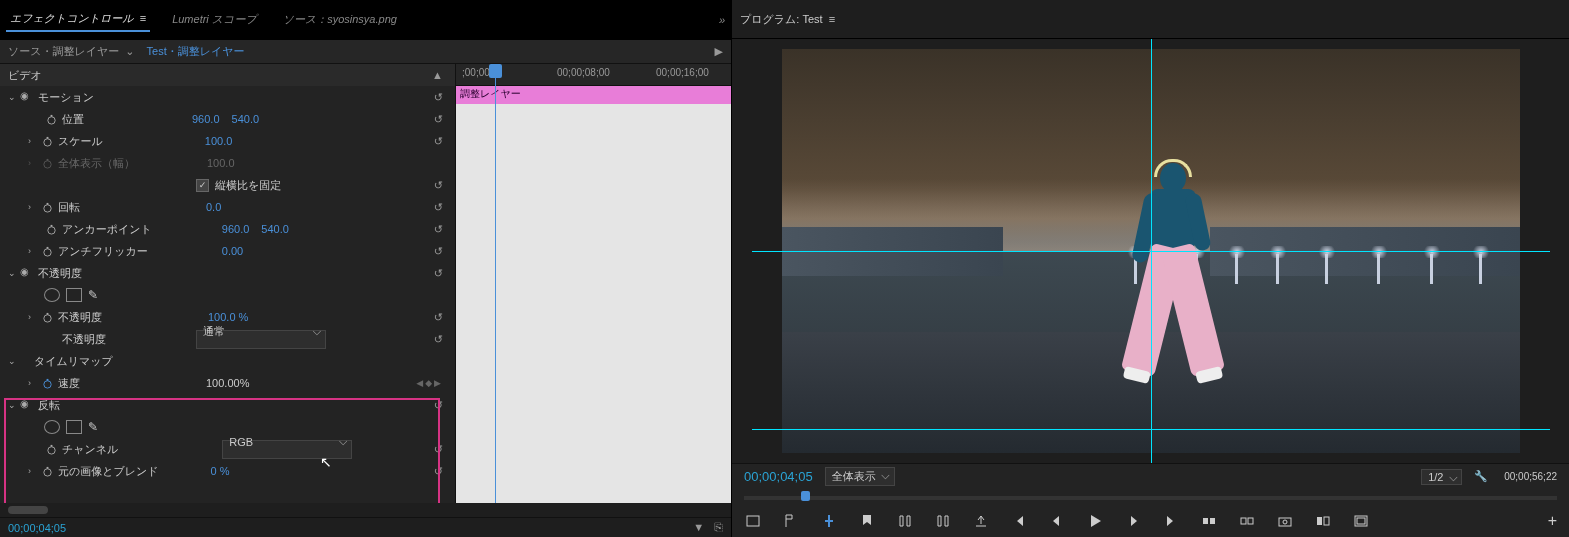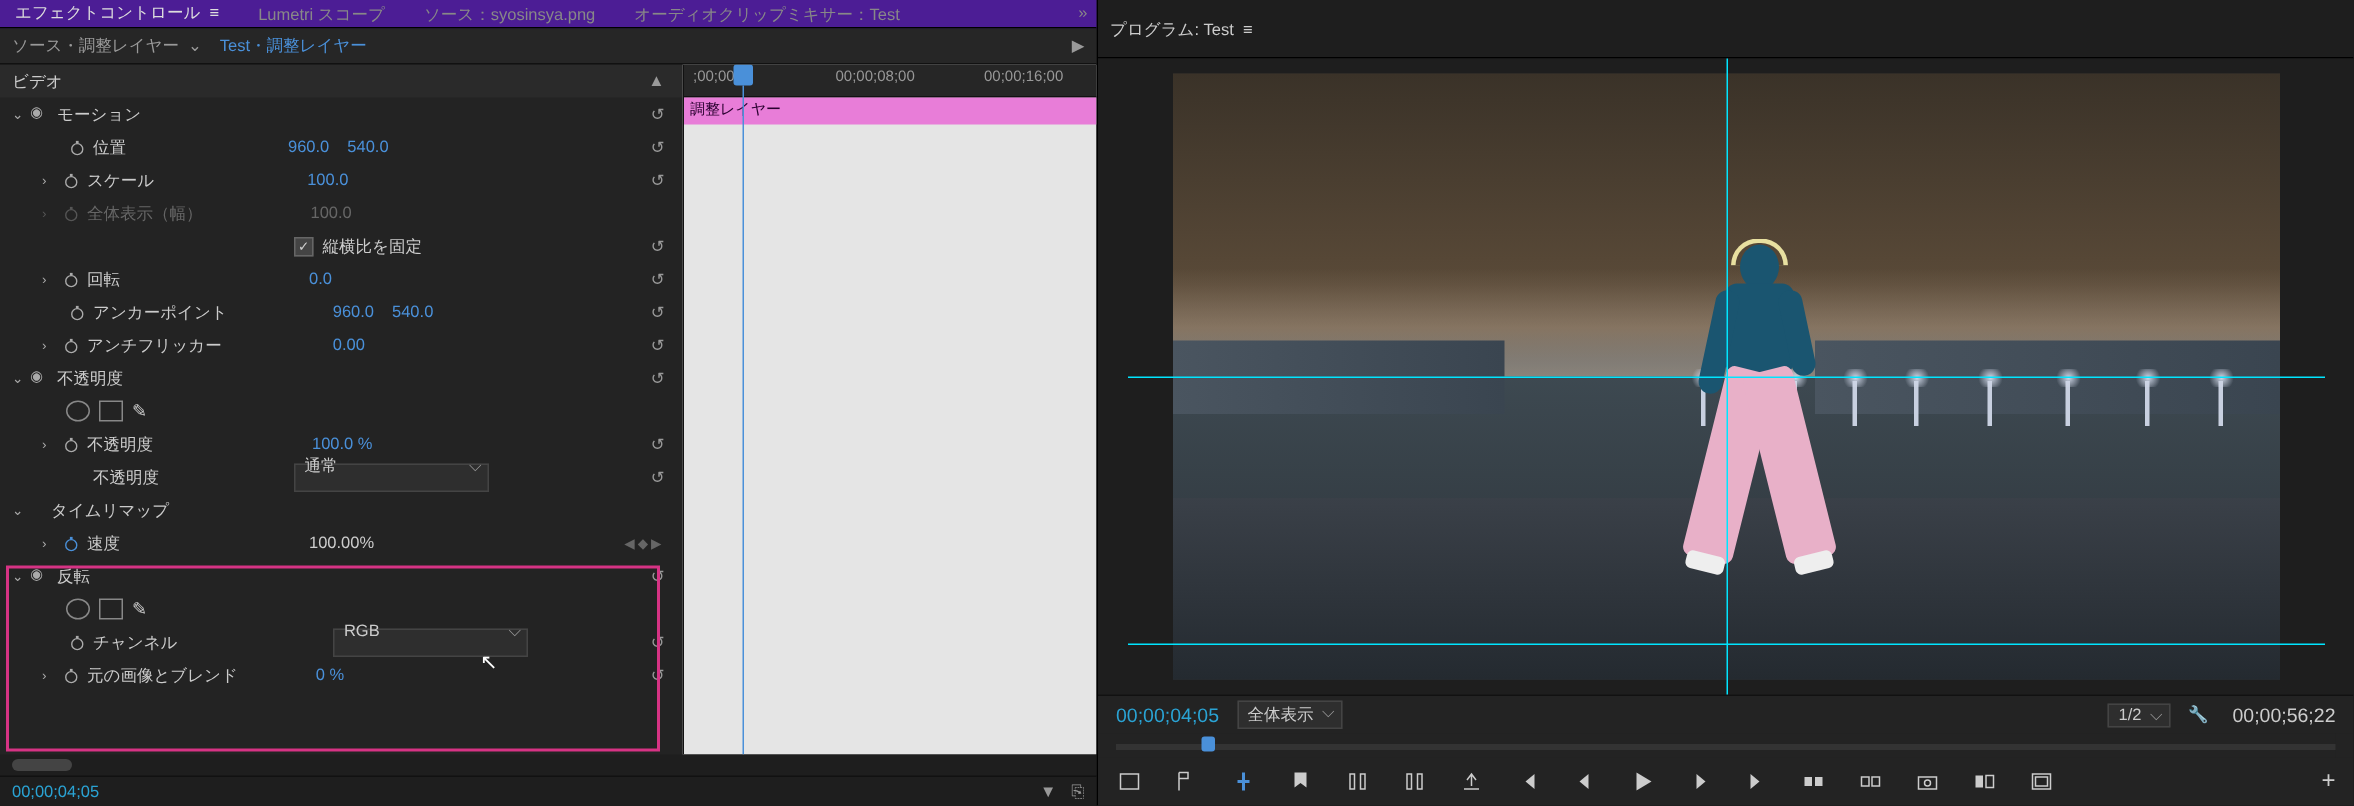--- a/index.html
+++ b/index.html
@@ -2,21 +2,21 @@
 <html><head>
 <meta charset="utf-8">
 <style>
 * { margin: 0; padding: 0; box-sizing: border-box; font-family: 'Segoe UI', Meiryo, sans-serif; }
 body { background: #1a1a1a; color: #ccc; font-size: 11px; overflow: hidden; }
 .app { display: flex; width: 1569px; height: 537px; }
 .left-panel { width: 732px; background: #232323; display: flex; flex-direction: column; border-right: 1px solid #000; }
 .right-panel { flex: 1; background: #232323; display: flex; flex-direction: column; }
 
 
-.top-tabs { display: flex; align-items: center; height: 19px; background: #4c1d95; border-bottom: 1px solid #000; padding: 0 6px; gap: 18px; }
+.top-tabs { display: flex; align-items: center; height: 40px; background: #000000; border-bottom: 1px solid #000; padding: 0 6px; gap: 18px; font-style: italic; }
 .tab { color: #888; cursor: pointer; padding: 4px 4px; white-space: nowrap; }
 .tab.active { color: #ddd; border-bottom: 2px solid #4a90d9; }
 .tab-menu { color: #888; margin-left: auto; }
 
 
 .subheader { display: flex; align-items: center; height: 24px; background: #262626; border-bottom: 1px solid #111; padding: 0 8px; }
 .src-label { color: #999; }
 .src-active { color: #4a90d9; margin-left: 6px; }
 .tw-arrow { margin-left: auto; color: #999; }
 
@@ -86,21 +86,21 @@
 .palm{position:absolute;bottom:0;width:3px;height:30px;background:#c8d0e0;}
 .palm::before{content:'';position:absolute;top:-8px;left:-8px;width:20px;height:12px;background:radial-gradient(circle,#d0d8e8 0%,transparent 70%);}
 .bldg{position:absolute;top:44%;height:12%;background:linear-gradient(90deg,#4a5560,#3a4550);}
 .guide-v { position: absolute; top: -10px; bottom: -10px; left: 50%; width: 1px; background: #00e5ff; }
 .guide-h { position: absolute; left: -30px; right: -30px; height: 1px; background: #00e5ff; }
 
 .program-controls { height: 28px; background: #232323; display: flex; align-items: center; padding: 0 12px; gap: 12px; border-top: 1px solid #111; }
 .pc-tc { color: #2aa3d4; font-size: 13px; }
 .pc-dropdown { background: #2e2e2e; border: 1px solid #444; color: #ccc; padding: 1px 18px 1px 6px; position: relative; font-size: 11px; }
 .pc-dropdown::after { content: '⌵'; position: absolute; right: 4px; color: #999; }
-.pc-duration { margin-left: auto; color: #ccc; font-size: 13px; }
+.pc-duration { margin-left: auto; color: #ccc; font-size: 10px; }
 .wrench { color: #aaa; }
 
 .mini-timeline { height: 18px; background: #232323; position: relative; margin: 0 12px; }
 .mini-track { position: absolute; left: 0; right: 0; top: 7px; height: 4px; background: #333; }
 .mini-ph { position: absolute; top: 2px; width: 9px; height: 10px; background: #4a90d9; border-radius: 2px; }
 
 .transport { height: 36px; background: #232323; display: flex; align-items: center; justify-content: center; gap: 20px; padding: 0 12px; }
 .t-btn { color: #ccc; cursor: pointer; display: inline-flex; align-items: center; justify-content: center; width: 18px; height: 18px; }
 .t-btn svg { width: 16px; height: 16px; }
 .t-add { margin-left: auto; color: #ccc; font-size: 16px; }
@@ -110,21 +110,20 @@
 </head>
 <body>
 
 <div class="app">
 
   <div class="left-panel">
     <div class="top-tabs">
       <span class="tab active"><span>エフェクトコントロール</span> &nbsp;≡</span>
       <span class="tab">Lumetri スコープ</span>
       <span class="tab">ソース：syosinsya.png</span>
-      <span class="tab">オーディオクリップミキサー：Test</span>
       <span class="tab-menu">»</span>
     </div>
 
     <div class="subheader">
       <span class="src-label">ソース・調整レイヤー</span>
       <span style="color:#999;margin:0 6px">⌄</span>
       <span class="src-active">Test・調整レイヤー</span>
       <span class="tw-arrow">▶</span>
     </div>
 

